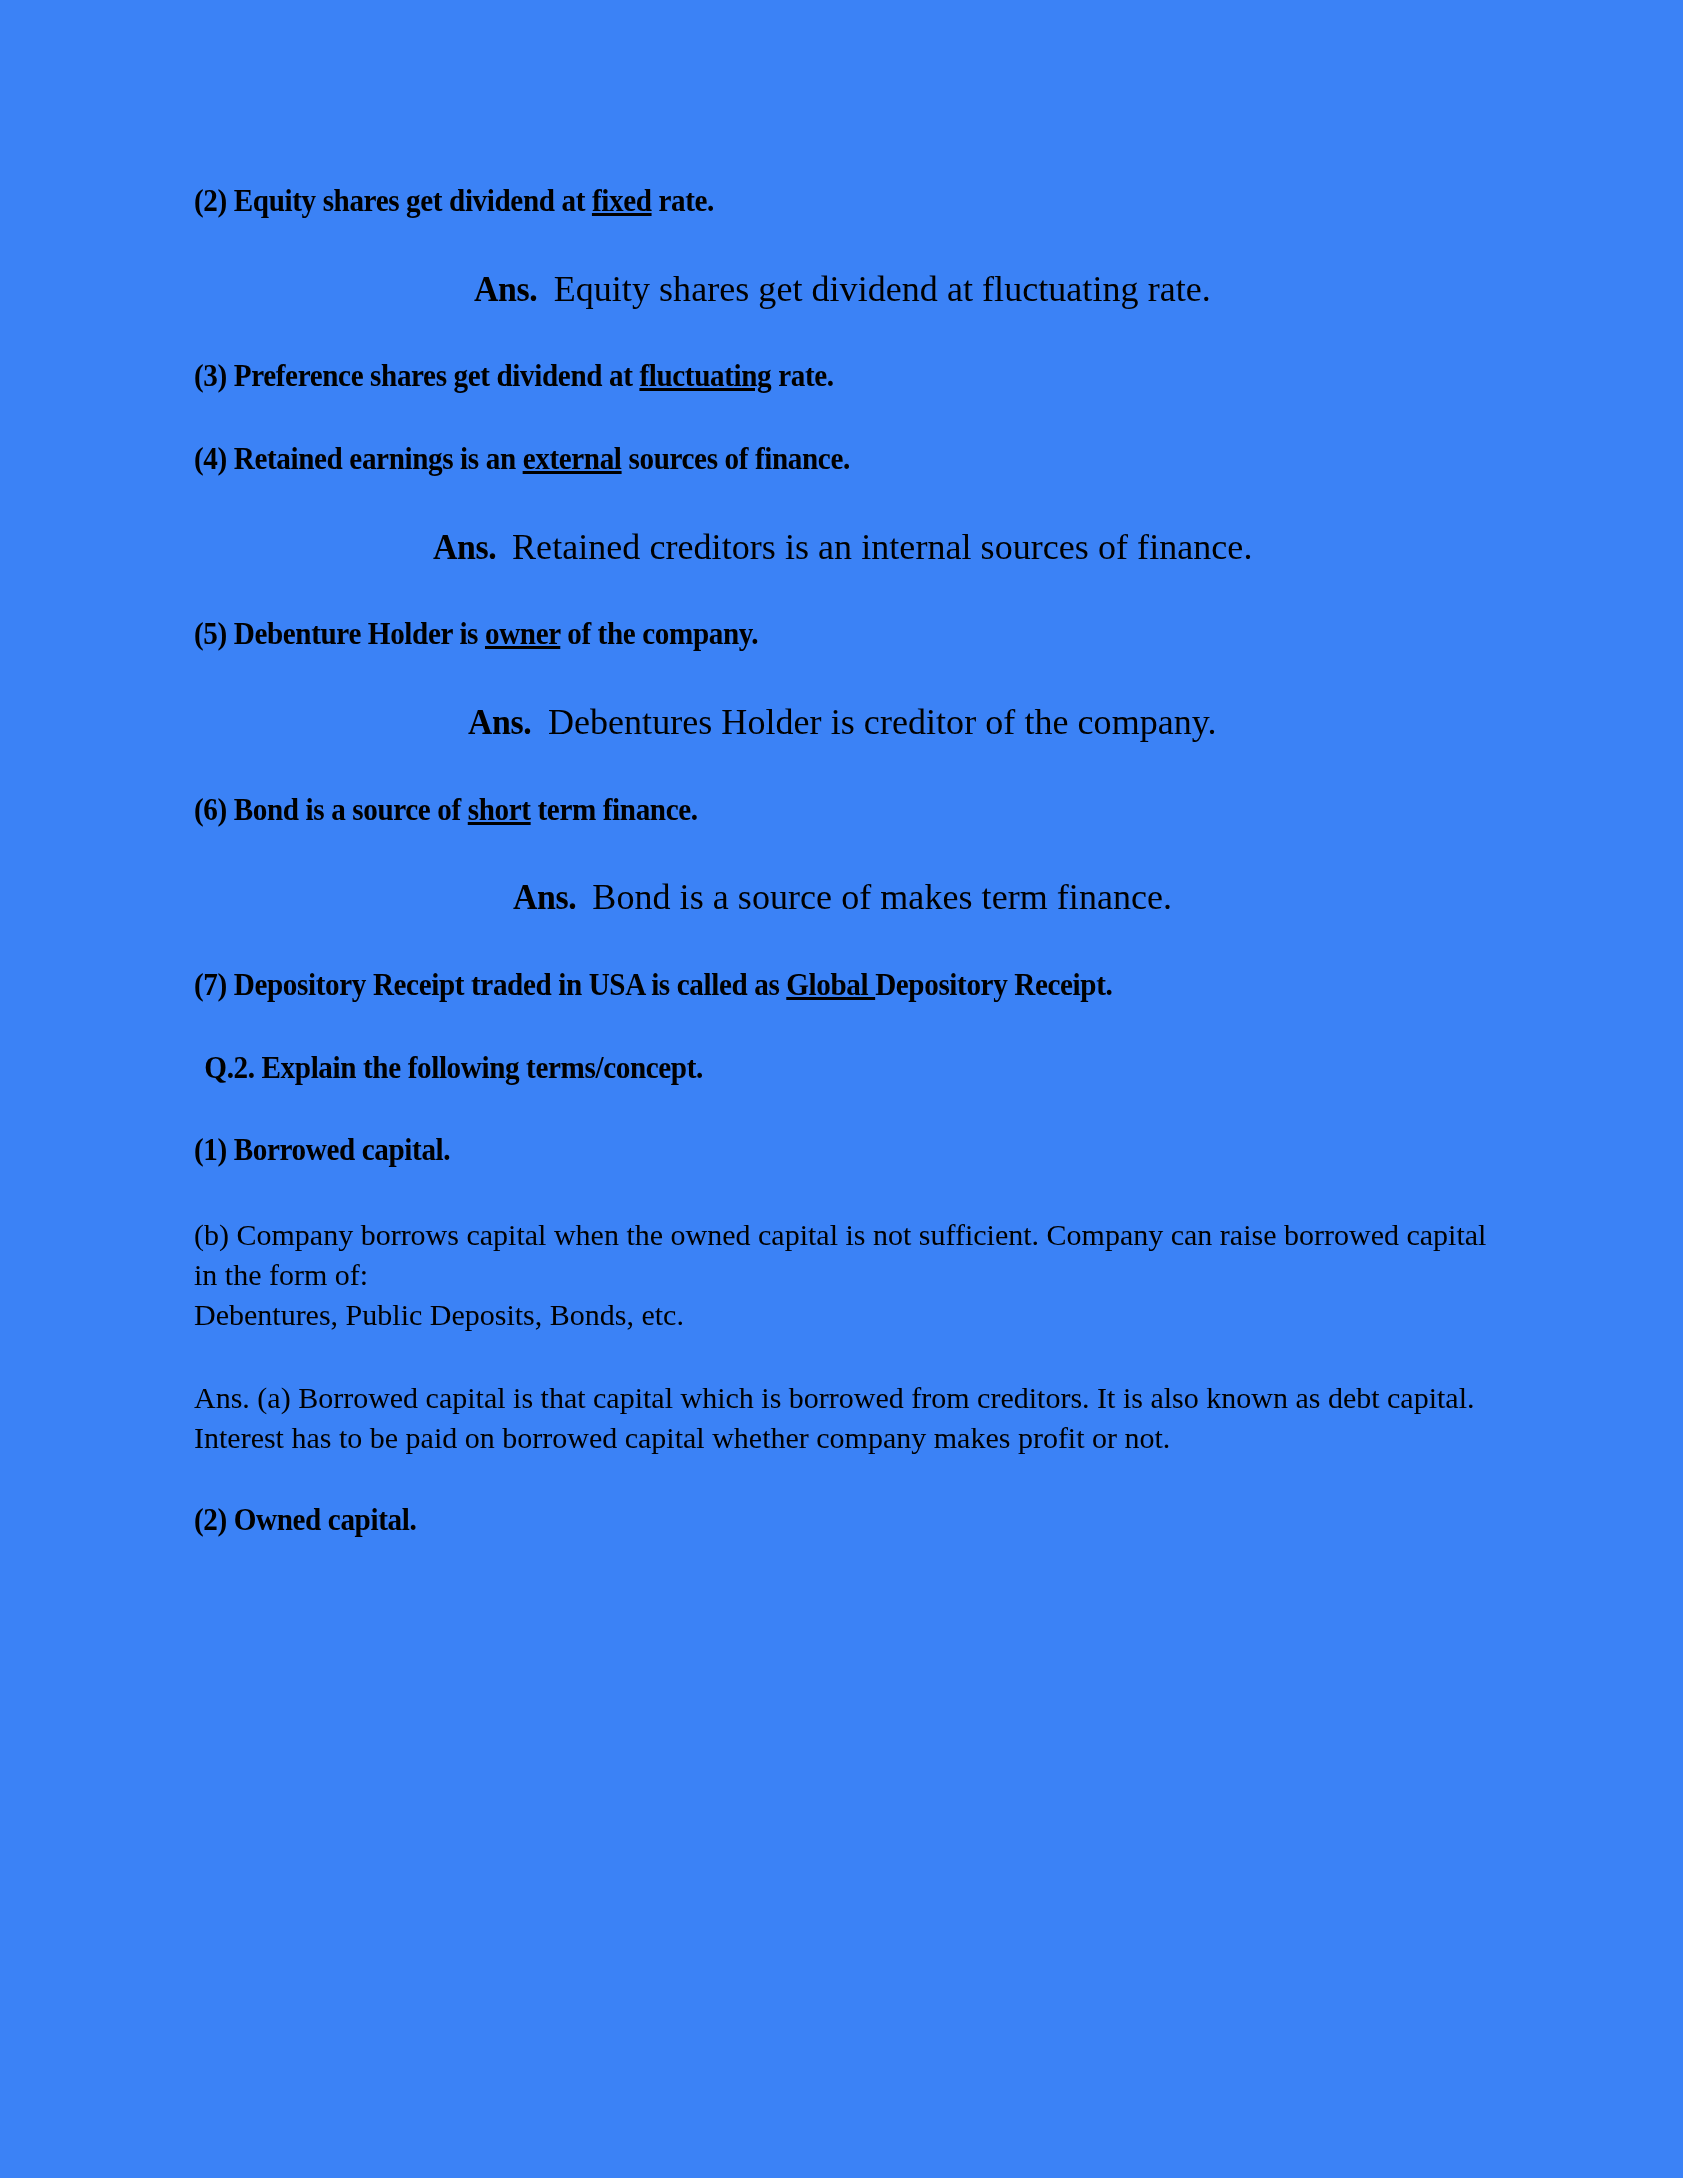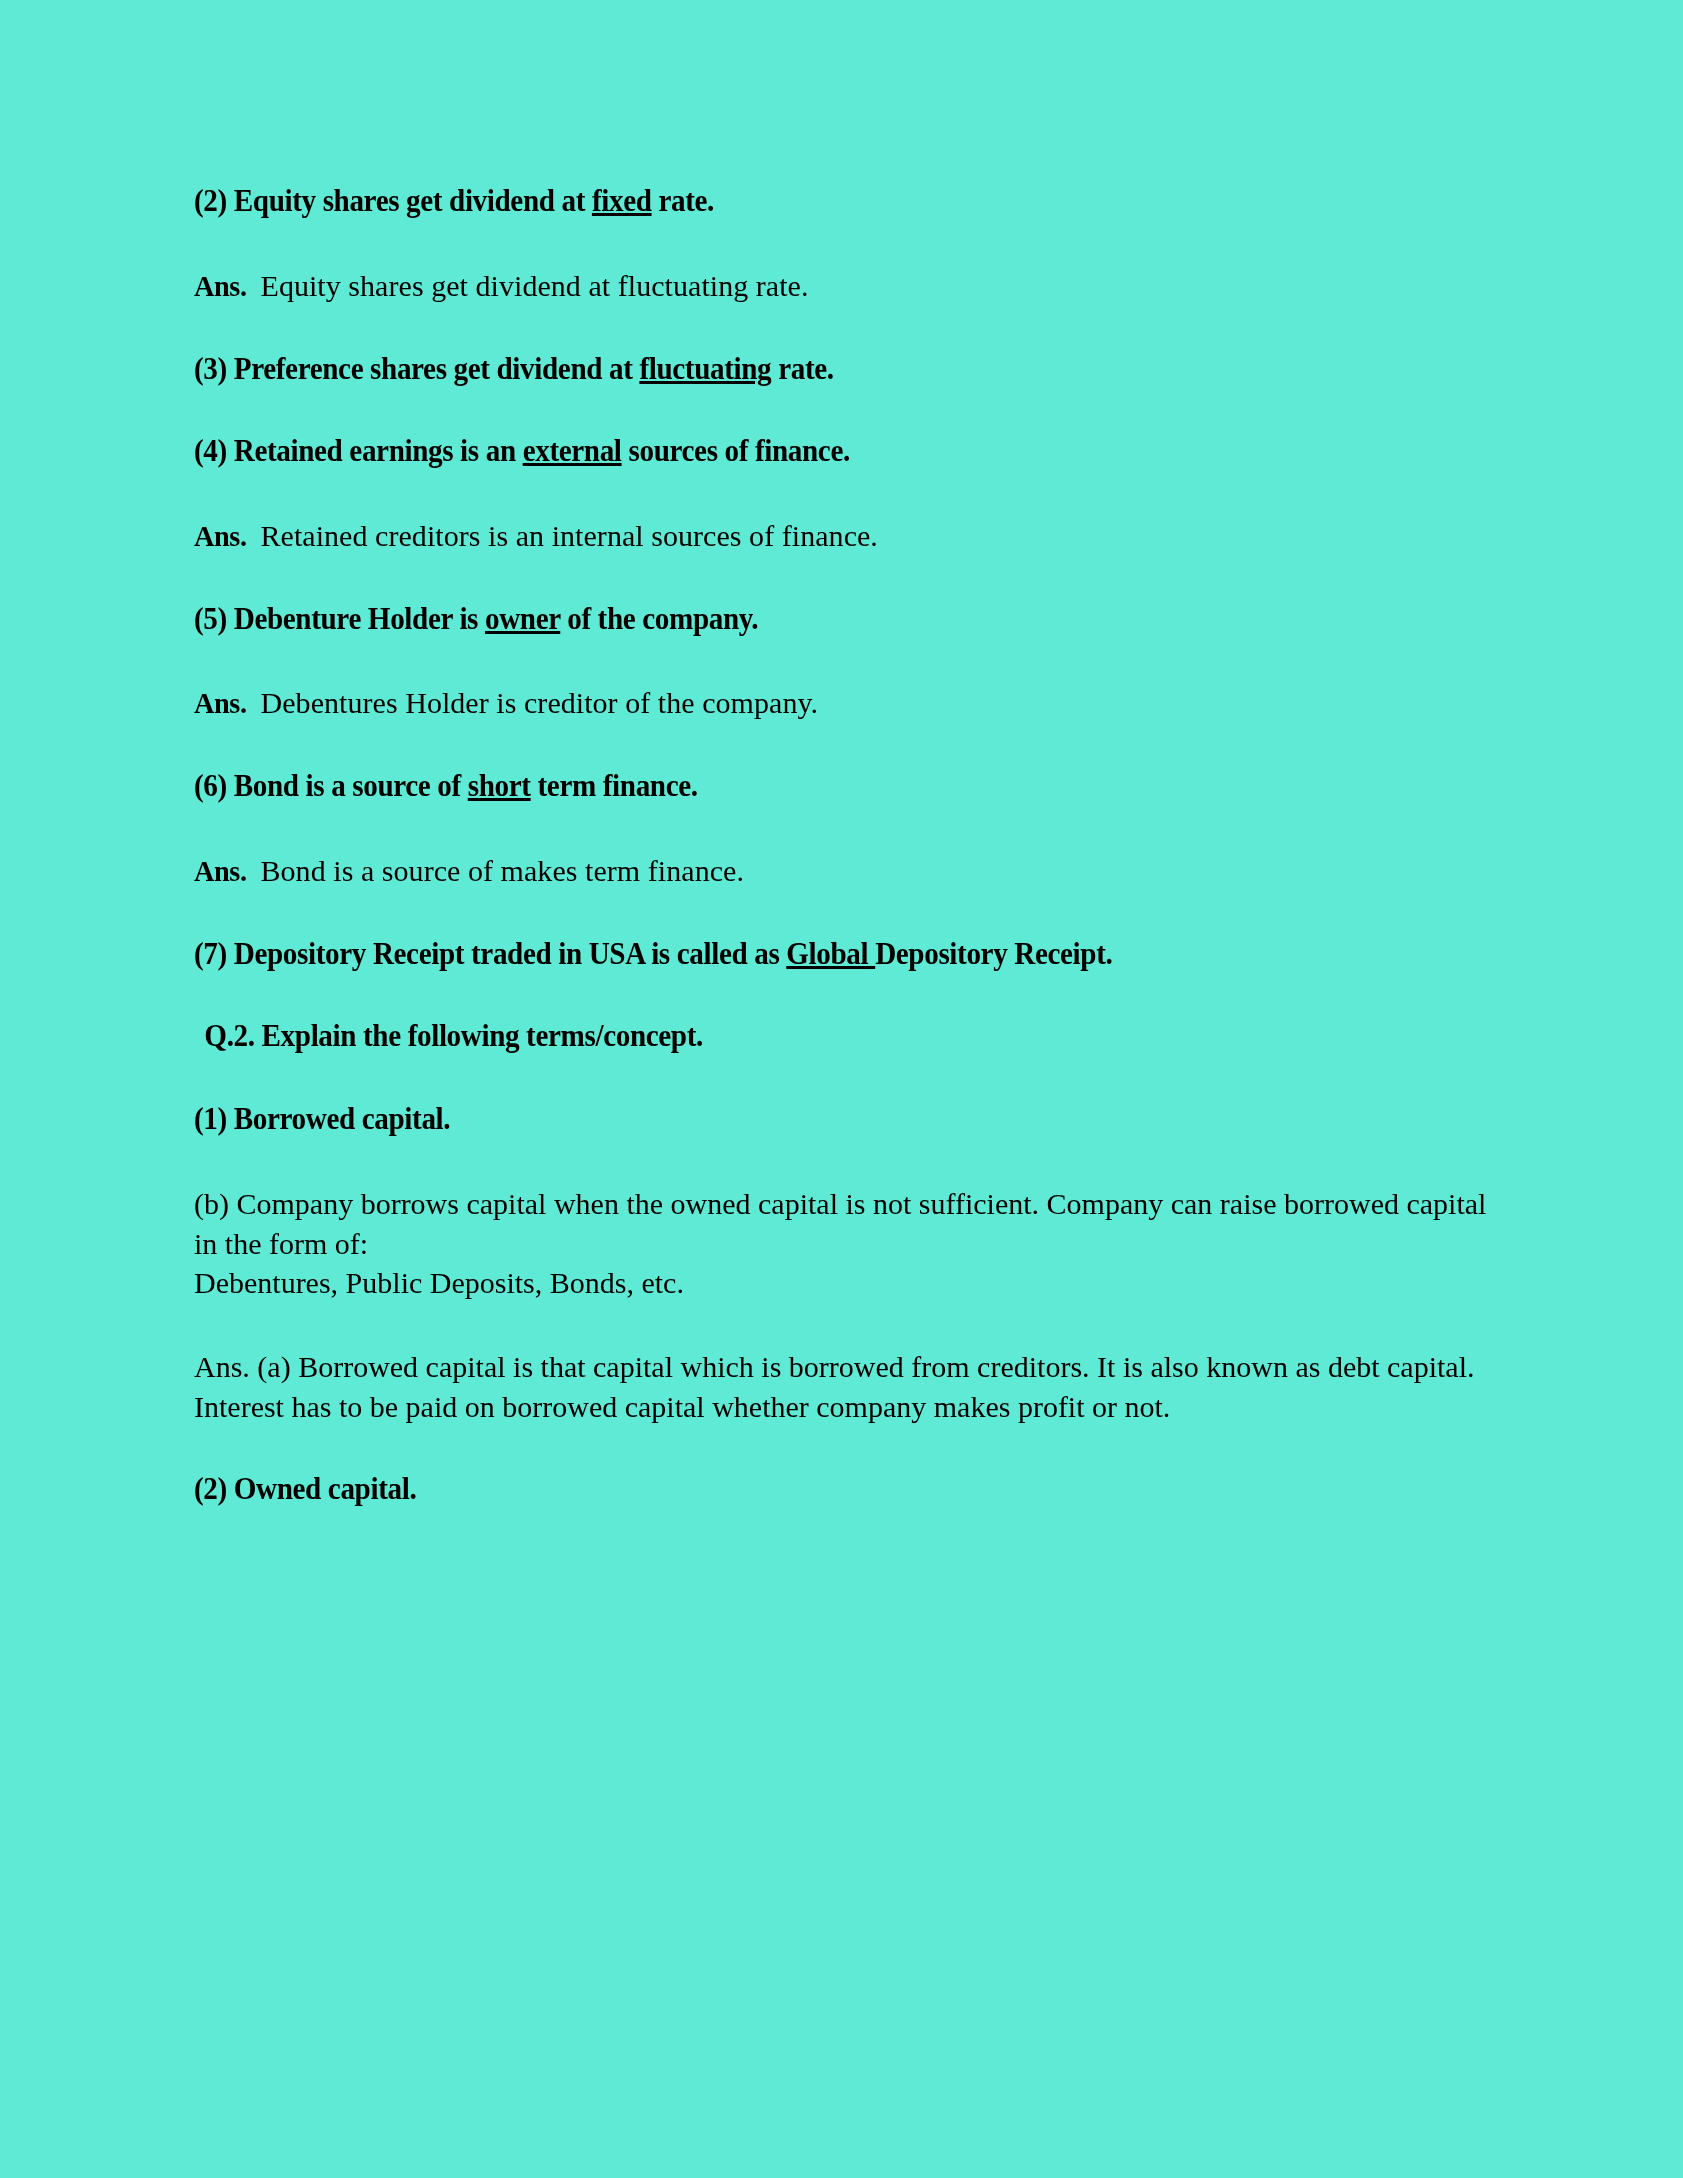--- a/index.html
+++ b/index.html
@@ -11,21 +11,21 @@
     width: 1683px;
     height: 2178px;
     font-family: "Liberation Serif", "DejaVu Serif", serif;
     color: #000000;
     -webkit-font-smoothing: antialiased;
   }
   .page {
     position: relative;
     width: 1683px;
     height: 2178px;
-    background: #5eead4;
+    background: #3b82f6;
     box-sizing: border-box;
     padding: 183px 188px 0 194px;
   }
   .doc-body {
     width: 1297px;
   }
 
   
   .q-line {
     font-family: "Liberation Serif", "DejaVu Serif", serif;
@@ -41,24 +41,25 @@
   .q-line .u {
     text-decoration: underline;
     text-underline-offset: 2px;
   }
   .q-heading {
     padding-left: 11px;
   }
 
   
   .a-line {
-    font-size: 30px;
+    font-size: 36px;
     line-height: 1.30;
     margin: 0 0 46px 0;
     letter-spacing: 0.05px;
+    text-align: center;
   }
   .a-line .lead {
     font-family: "Liberation Serif", "DejaVu Serif", serif;
     font-weight: bold;
     letter-spacing: -0.4px;
     display: inline-block;
     transform: scaleX(0.94);
     transform-origin: left center;
     margin-right: 3px;
   }

